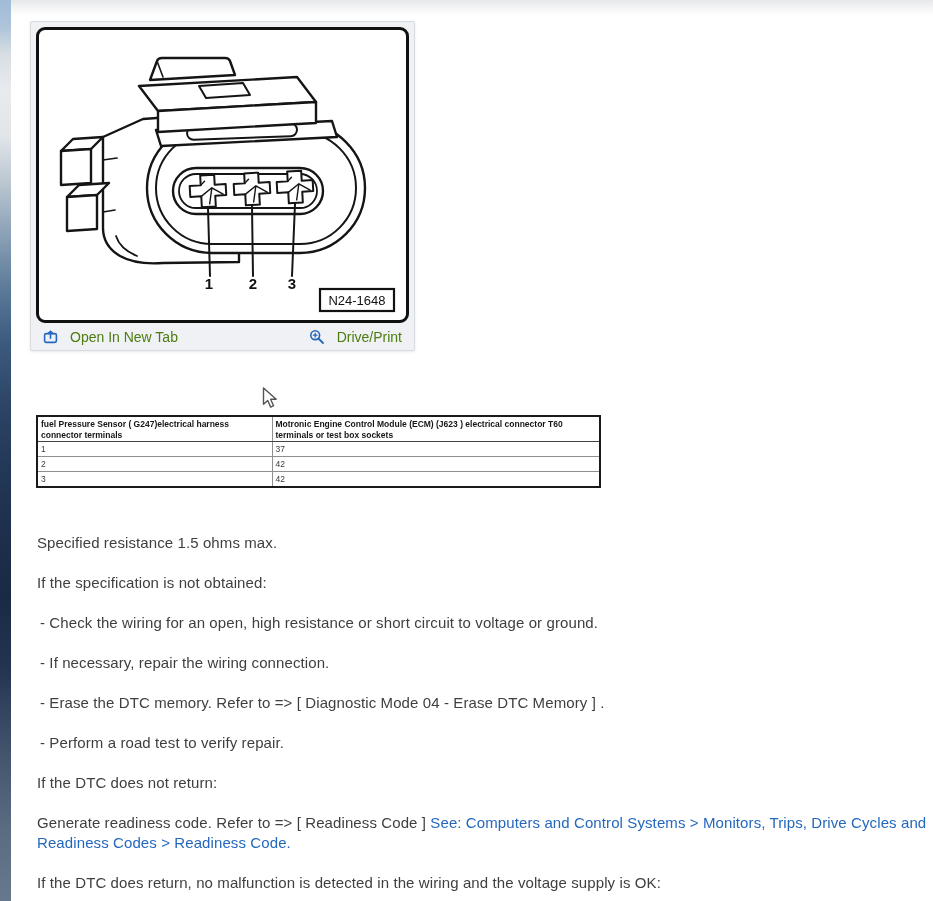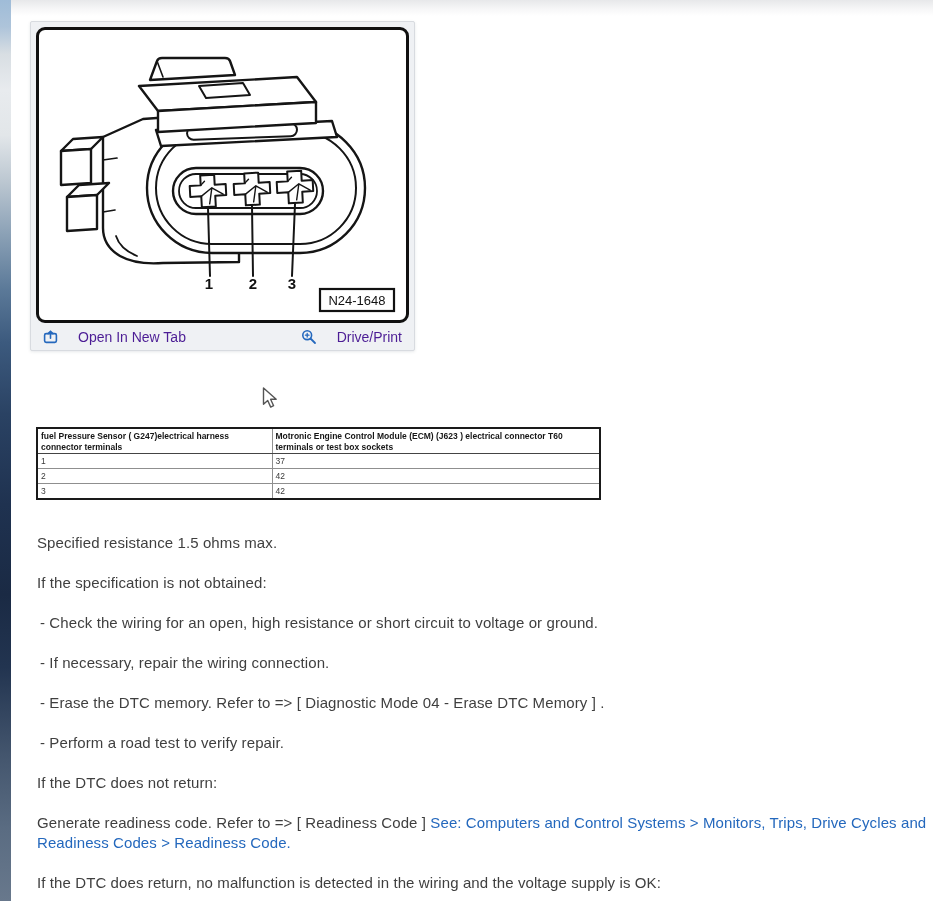--- a/index.html
+++ b/index.html
@@ -28,25 +28,25 @@
   }
   .figure-image{
     margin:5px 5px 0 5px;background:#ffffff;
     border:3px solid #101010;border-radius:9px;
     height:290px;overflow:hidden;
   }
   .figure-links{
     height:27px;display:flex;align-items:center;justify-content:space-between;
     padding:0 12px;font-size:14px;
   }
-  .fig-link{display:flex;align-items:center;gap:20px;color:#4c1d95;cursor:pointer;white-space:nowrap;}
+  .fig-link{display:flex;align-items:center;gap:12px;color:#4d7c0f;cursor:pointer;white-space:nowrap;}
   .fig-link svg{flex:0 0 auto;}
   
   .pin-table{
-    position:absolute;left:36px;top:427px;width:563px;
+    position:absolute;left:36px;top:415px;width:563px;
     border-collapse:collapse;table-layout:fixed;
     border:2px solid #1a1a1a;
   }
   .pin-table th,.pin-table td{
     border:1px solid #8f8f8f;text-align:left;vertical-align:top;
     padding:2px 3px 1px 3px;overflow:hidden;
   }
   .pin-table th{
     font-size:8.5px;line-height:10.5px;font-weight:bold;color:#161616;
     border-bottom:1px solid #444;

